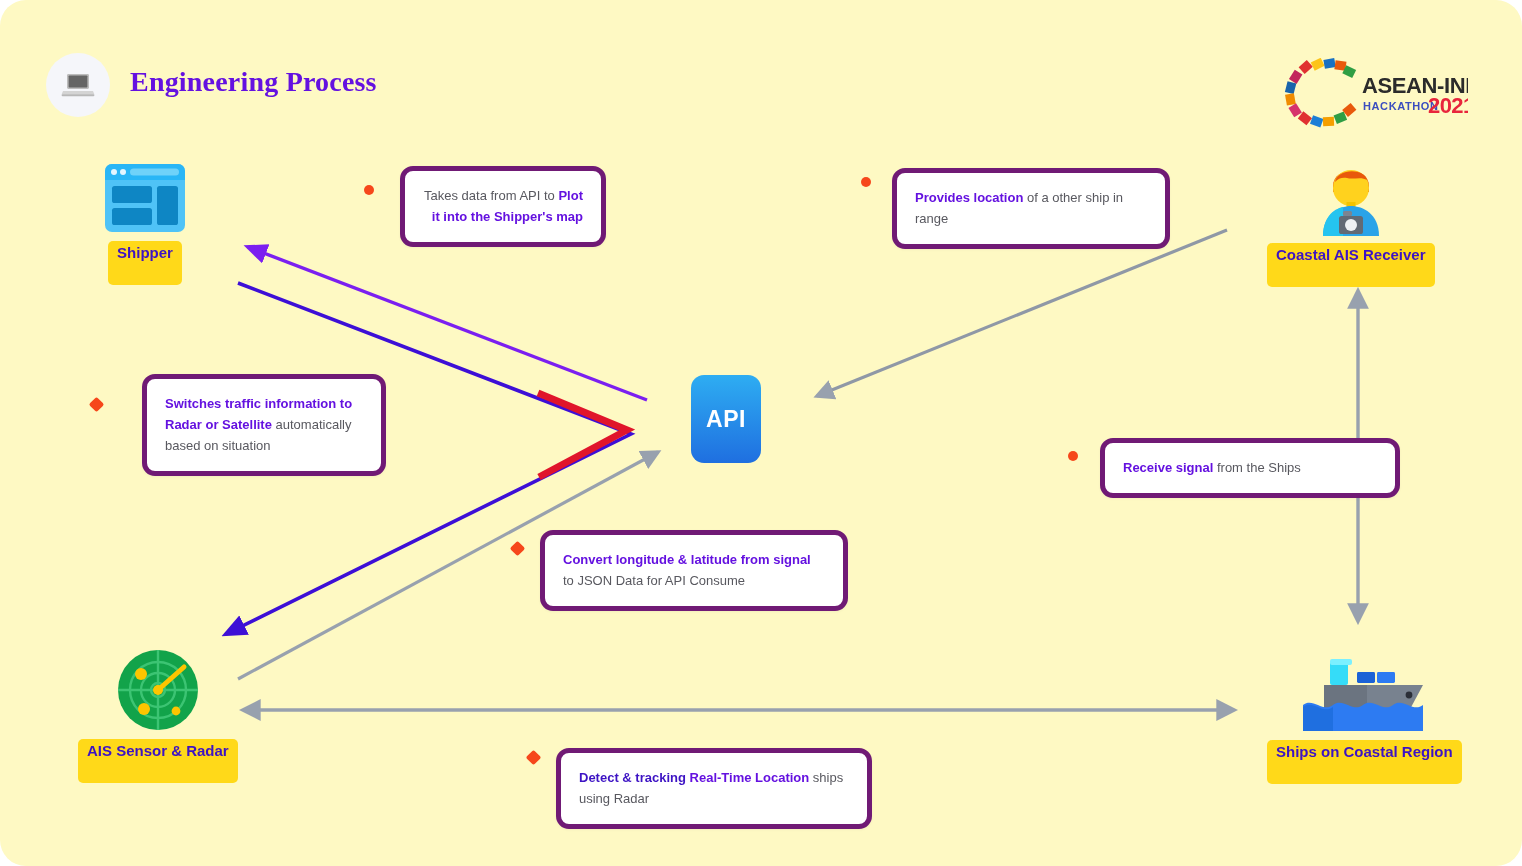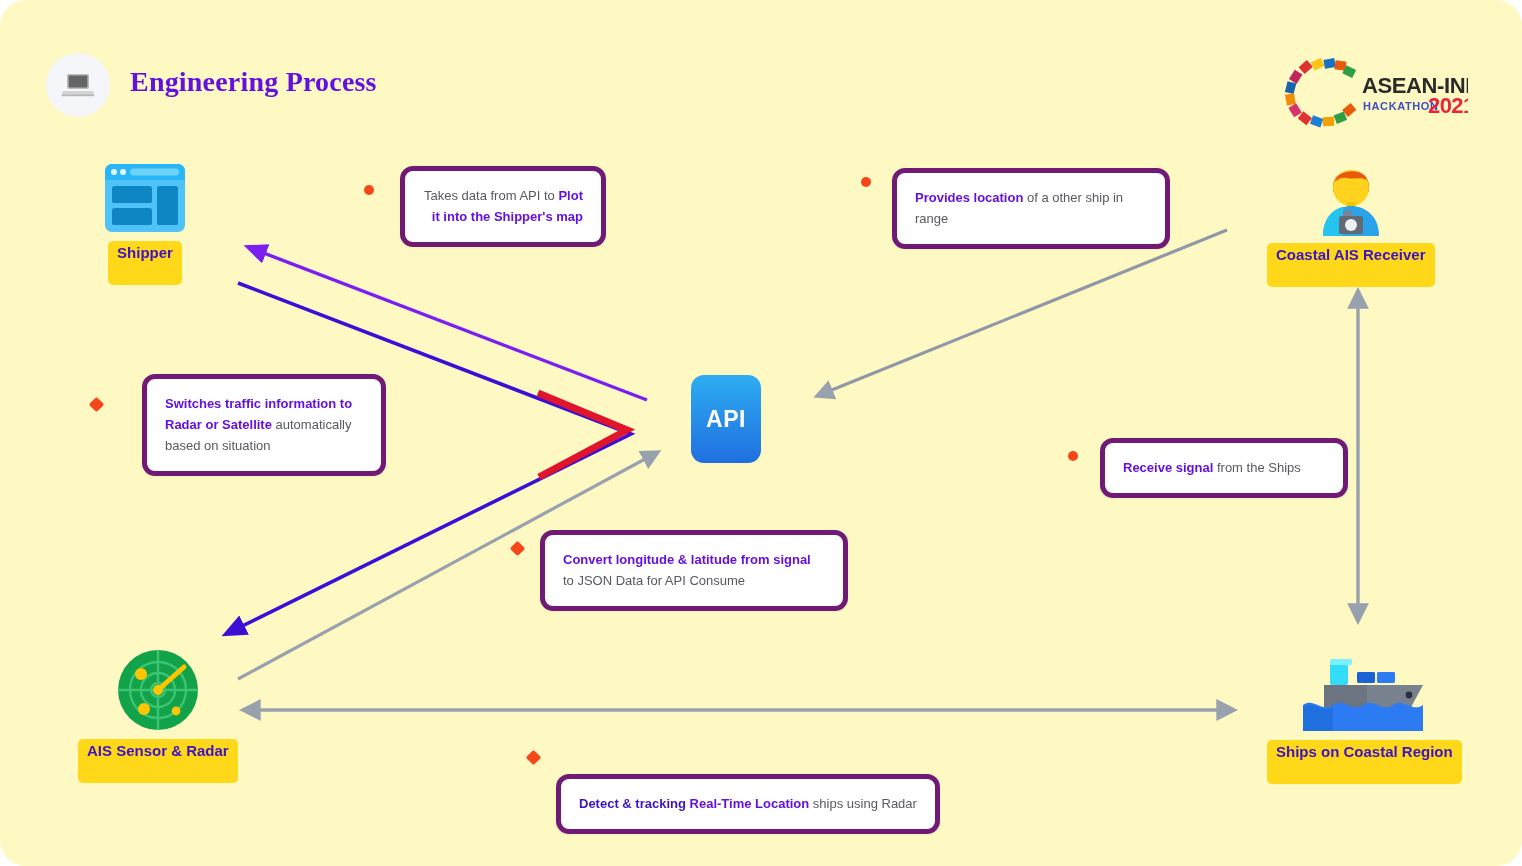--- a/index.html
+++ b/index.html
@@ -85,22 +85,22 @@
     width: 11px; height: 11px;
     background: #f6471b;
     border-radius: 2px;
     transform: rotate(45deg);
   }
 
   #callout-plot      { left: 400px;  top: 166px; width: 206px; text-align: right; }
   #callout-provides  { left: 892px;  top: 168px; width: 278px; }
   #callout-switches  { left: 122px;  top: 374px; width: 244px; margin-left: 20px; }
   #callout-convert   { left: 540px;  top: 530px; width: 308px; }
-  #callout-receive   { left: 1100px; top: 438px; width: 248px; }
-  #callout-detect    { left: 556px;  top: 774px; width: 384px; }
+  #callout-receive   { left: 1100px; top: 438px; width: 300px; }
+  #callout-detect    { left: 556px;  top: 748px; width: 316px; }
 
   #bullet-provides { left: 861px;  top: 177px; border-radius: 50%; transform: none; width: 10px; height: 10px; }
   #bullet-switches { left: 91px;   top: 399px; }
   #bullet-convert  { left: 512px;  top: 543px; }
   #bullet-receive  { left: 1068px; top: 451px; border-radius: 50%; transform: none; width: 10px; height: 10px; }
   #bullet-detect   { left: 528px;  top: 752px; }
   #bullet-plot     { left: 364px;  top: 185px; border-radius: 50%; transform: none; width: 10px; height: 10px; }
 </style>
 </head>
 <body>

